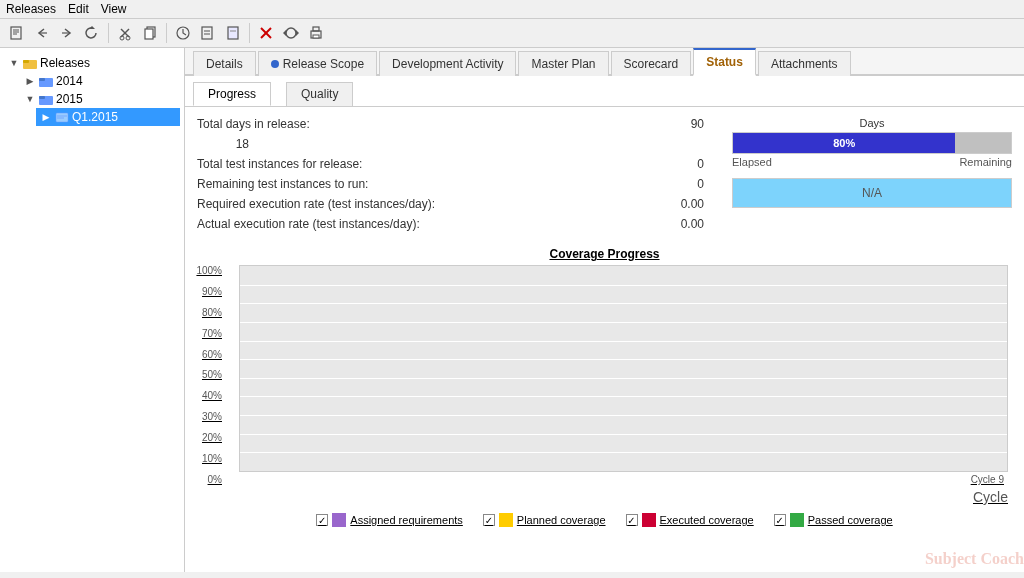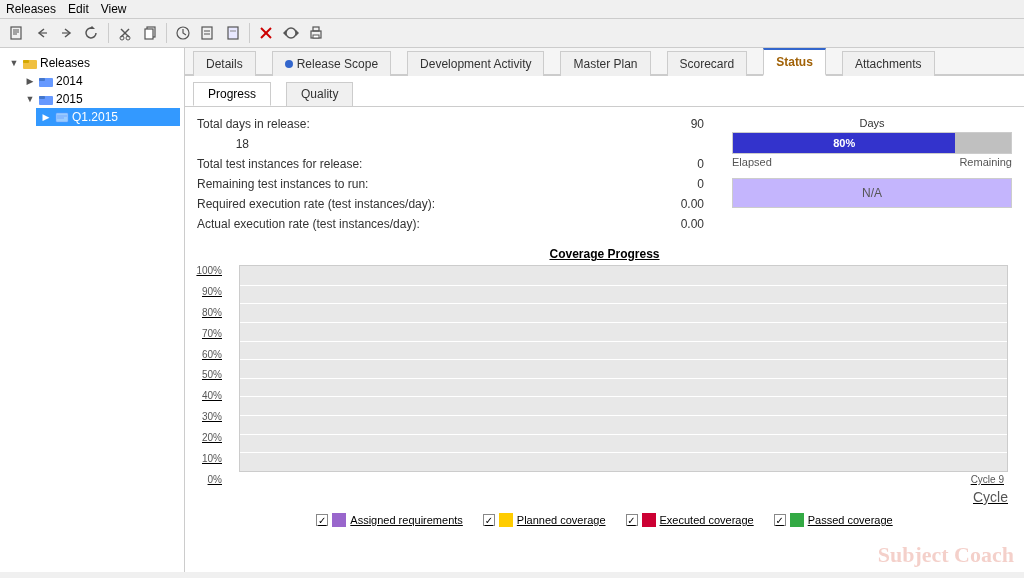--- a/index.html
+++ b/index.html
@@ -83,21 +83,21 @@
       overflow: hidden;
     }
 
     
     .tab-bar {
       display: flex;
       align-items: flex-end;
       border-bottom: 2px solid #ccc;
       padding: 0 8px;
       background: #f5f5f5;
-      gap: 16px;
+      gap: 2px;
     }
     .tab {
       padding: 5px 12px;
       cursor: pointer;
       border: 1px solid #ccc;
       border-bottom: none;
       background: #f0f0f0;
       font-size: 12px;
       margin-bottom: -2px;
       color: #333;
@@ -194,21 +194,21 @@
 
     
     .test-runs-section { margin-top: 6px; }
     .test-runs-label { text-align: center; font-size: 11px; color: #333; margin-bottom: 3px; }
     .test-runs-box {
       border: 1px solid #ccc;
       height: 30px;
       display: flex;
       align-items: center;
       justify-content: center;
-      background: #c4b5fd;
+      background: #7dd3fc;
       font-size: 12px;
       color: #555;
     }
 
     
     .chart-section {
       margin-top: 8px;
       padding: 0 4px;
       text-decoration: underline;
     }
@@ -281,22 +281,22 @@
       font-size: 10px;
     }
     .legend-color {
       width: 14px; height: 14px;
     }
 
     
     .watermark {
       position: absolute;
       bottom: 10px;
-      right: 10px;
-      font-size: 22px;
+      right: 0;
+      font-size: 16px;
       color: rgba(220, 100, 80, 0.3);
       font-family: Georgia, serif;
       pointer-events: none;
       font-weight: bold;
     }
   </style>
 </head>
 <body>
 
 <div class="menu-bar">

